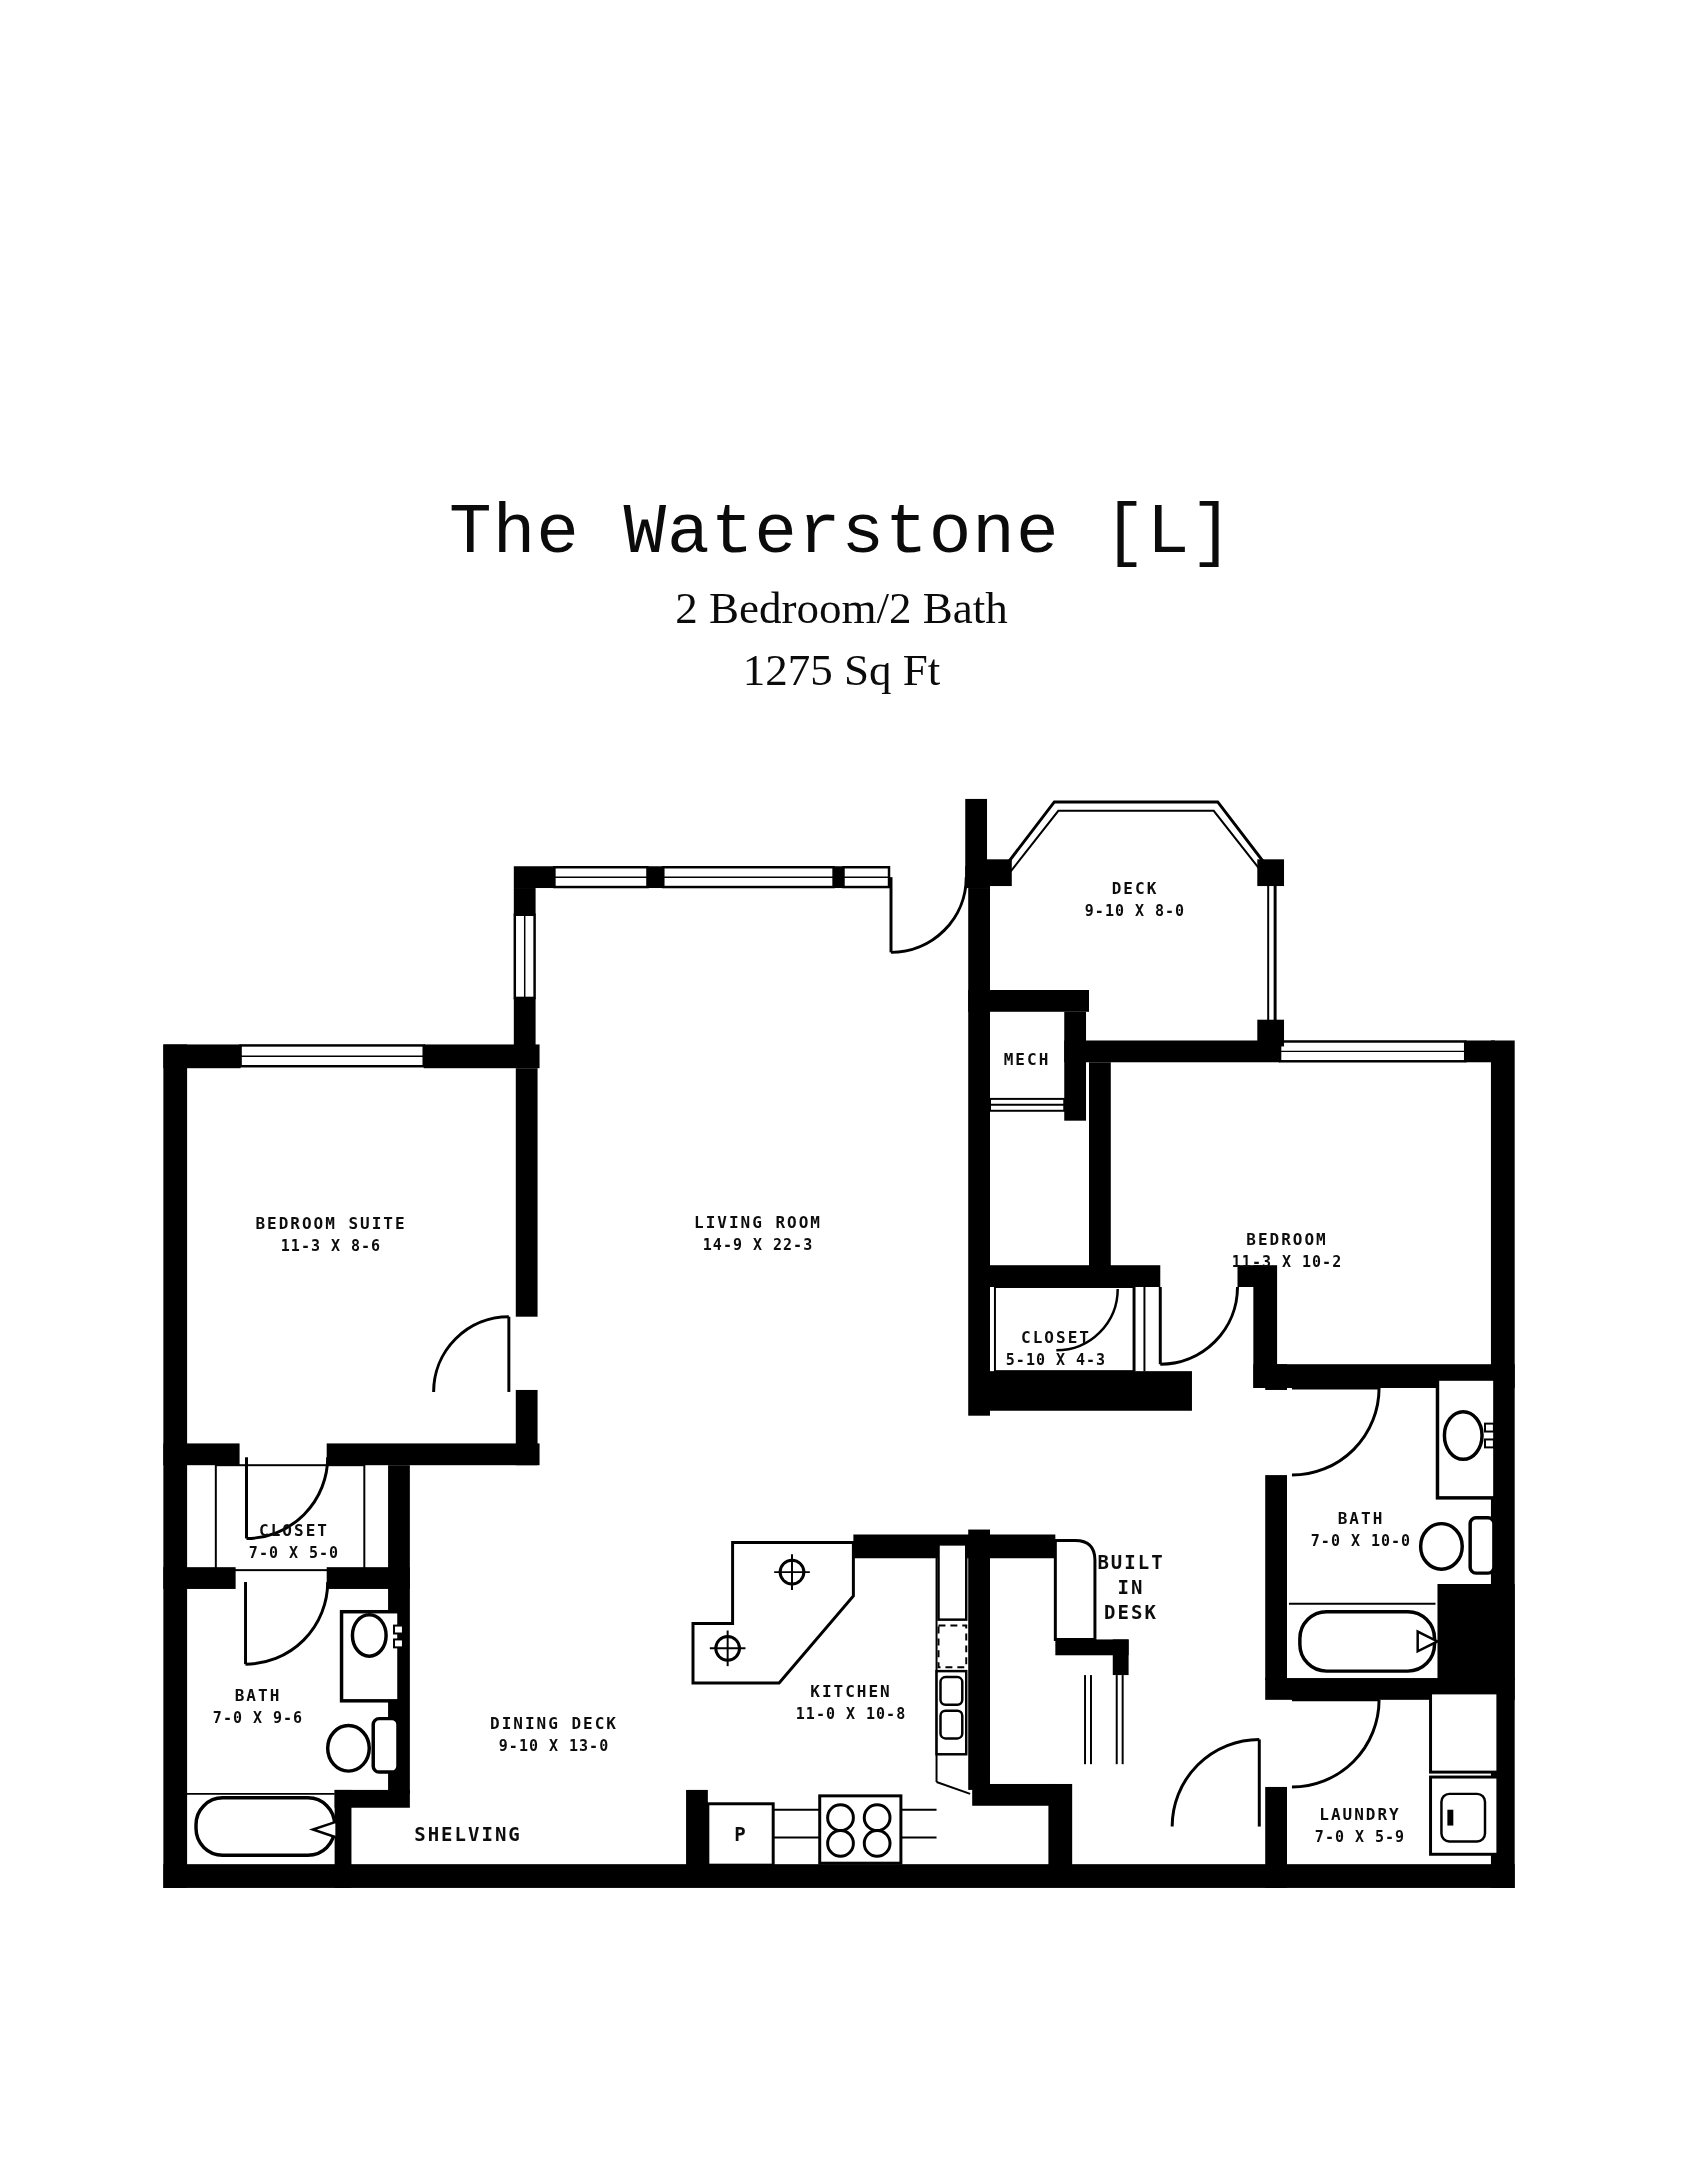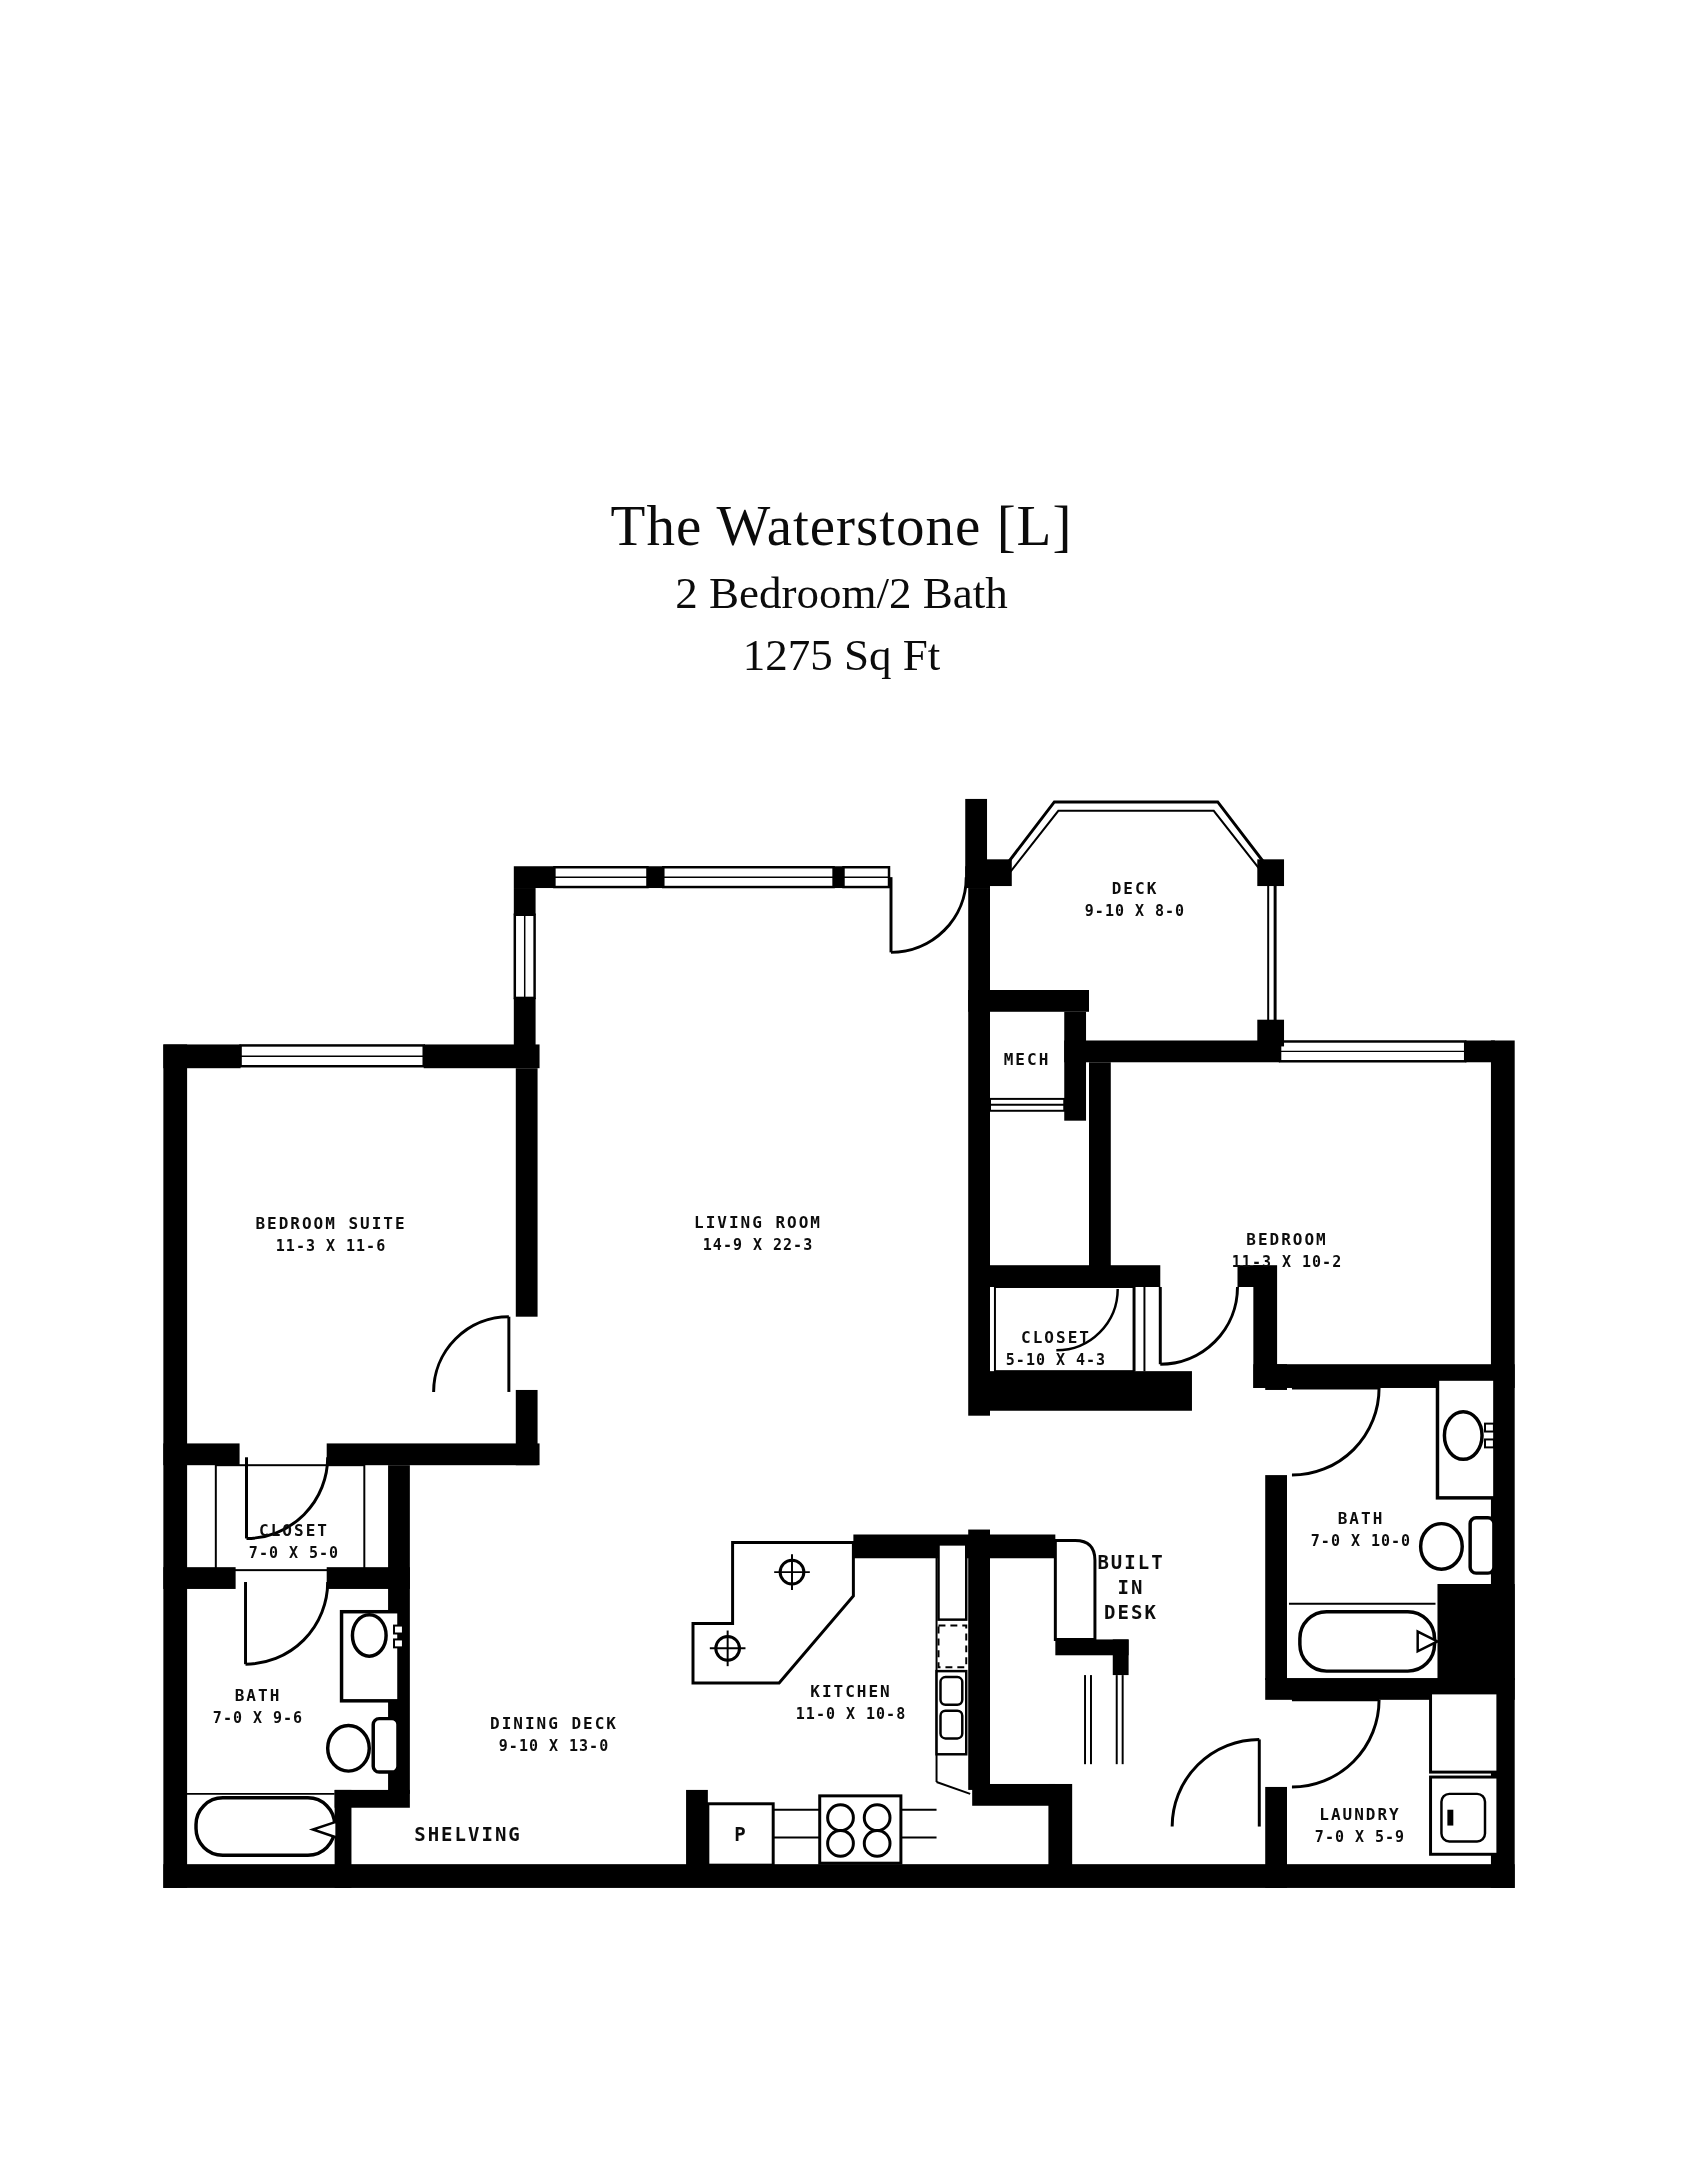--- a/index.html
+++ b/index.html
@@ -1,21 +1,21 @@
 <!DOCTYPE html>
 <html><head>
 <meta charset="utf-8">
 <style>
   html,body{margin:0;padding:0;background:#ffffff;}
   body{width:1683px;height:2178px;position:relative;overflow:hidden;
        font-family:"DejaVu Sans",sans-serif;color:#000;}
   .abs{position:absolute;}
   
   .title-block{left:0;top:493px;width:1683px;text-align:center;}
-  .plan-title{font-family:Liberation Serif, serif;font-size:57px;letter-spacing:1px;color:#0b0b0b;}
+  .plan-title{font-family:Liberation Mono, monospace;font-size:71px;letter-spacing:1px;color:#0b0b0b;}
   .plan-subtitle{font-family:"Liberation Serif",serif;font-size:45px;margin-top:9px;color:#0b0b0b;}
   .plan-area{font-family:"Liberation Serif",serif;font-size:45px;margin-top:10px;color:#0b0b0b;}
   
   .rlabel{position:absolute;transform:translate(-50%,-50%);text-align:center;
           font-family:"DejaVu Sans Mono",monospace;color:#0d0d0d;white-space:nowrap;z-index:5;}
   .rname{display:block;font-size:16px;font-weight:bold;letter-spacing:2px;}
   .rdims{display:block;font-size:15px;font-weight:bold;letter-spacing:1px;margin-top:4px;}
   .rdims:empty{display:none;}
   .feat{font-size:19px;text-align:center;}
   .deskline{display:block;font-size:19px;font-weight:bold;letter-spacing:2px;line-height:25px;}
@@ -288,21 +288,21 @@
   <div class="rlabel" style="left:1135px;top:899px">
     <span class="rname">DECK</span>
     <span class="rdims">9-10 X 8-0</span>
   </div>
   <div class="rlabel" style="left:1027px;top:1059px">
     <span class="rname">MECH</span>
 
   </div>
   <div class="rlabel" style="left:331px;top:1234px">
     <span class="rname">BEDROOM SUITE</span>
-    <span class="rdims">11-3 X 11-6</span>
+    <span class="rdims">11-3 X 8-6</span>
   </div>
   <div class="rlabel" style="left:758px;top:1233px">
     <span class="rname">LIVING ROOM</span>
     <span class="rdims">14-9 X 22-3</span>
   </div>
   <div class="rlabel" style="left:1287px;top:1250px">
     <span class="rname">BEDROOM</span>
     <span class="rdims">11-3 X 10-2</span>
   </div>
   <div class="rlabel" style="left:1056px;top:1348px">

